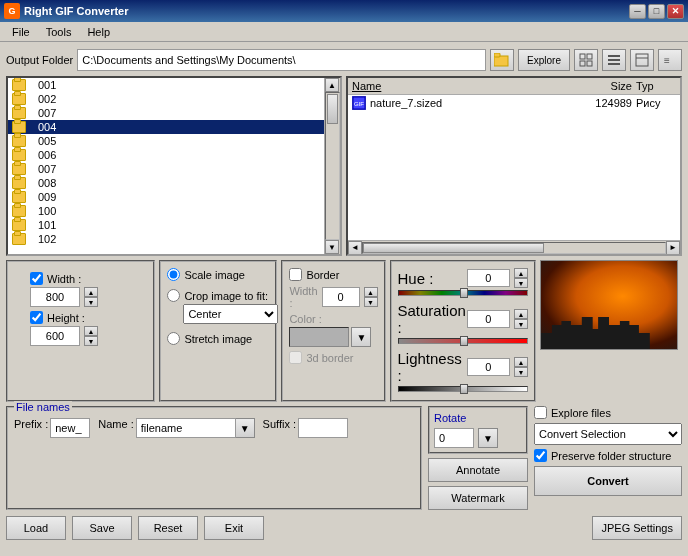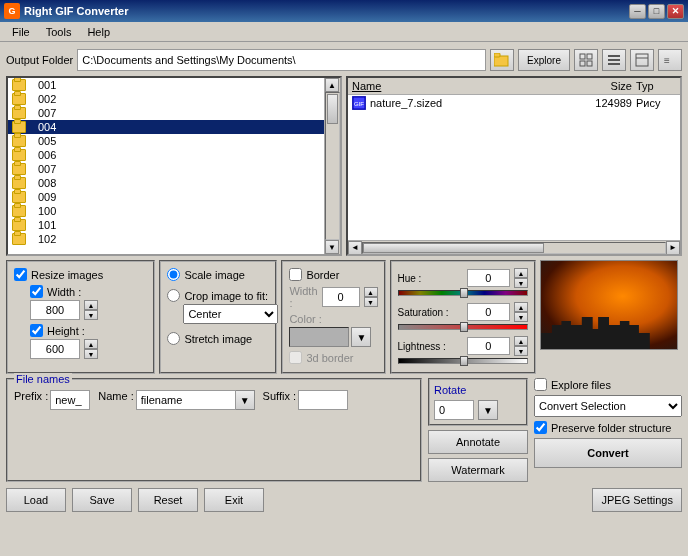--- a/index.html
+++ b/index.html
@@ -247,21 +247,21 @@
       cursor: pointer;
       display: flex; align-items: center; justify-content: center;
       padding: 0 4px;
       font-size: 10px;
     }
     .hsl-row {
       display: flex;
       align-items: center;
       gap: 4px;
     }
-    .hsl-label { width: 65px; font-size: 10px; }
+    .hsl-label { width: 65px; font-size: 15px; }
     .slider-track {
       flex: 1;
       height: 6px;
       background: linear-gradient(to right, #333, #ccc);
       border: 1px inset #888;
       position: relative;
     }
     .slider-thumb {
       width: 8px; height: 10px;
       background: linear-gradient(to bottom, #ececec, #b0b0b0);
@@ -573,24 +573,20 @@
           <div style="width:60%;height:10px;background:linear-gradient(to bottom,#ececec,#c0c0c0);border:1px solid #888;margin:0;"></div>
         </div>
         <div class="scroll-arrow">►</div>
       </div>
     </div>
   </div>
 
   <div class="middle-section">
 
     <div class="inset-panel" style="width:155px;padding:6px;">
-      <div class="checkbox-row">
-        <input type="checkbox" checked="" style="">
-        <span>Resize images</span>
-      </div>
       <div style="height:4px;"></div>
       <div class="dim-row">
         <input type="checkbox" checked="" style="">
         <span>Width :</span>
       </div>
       <div class="dim-row" style="padding-left:16px;margin-top:2px;">
         <input class="spin-input" type="text" value="800" style="">
         <div class="spin-btns">
           <div class="spin-btn">▲</div>
           <div class="spin-btn">▼</div>

